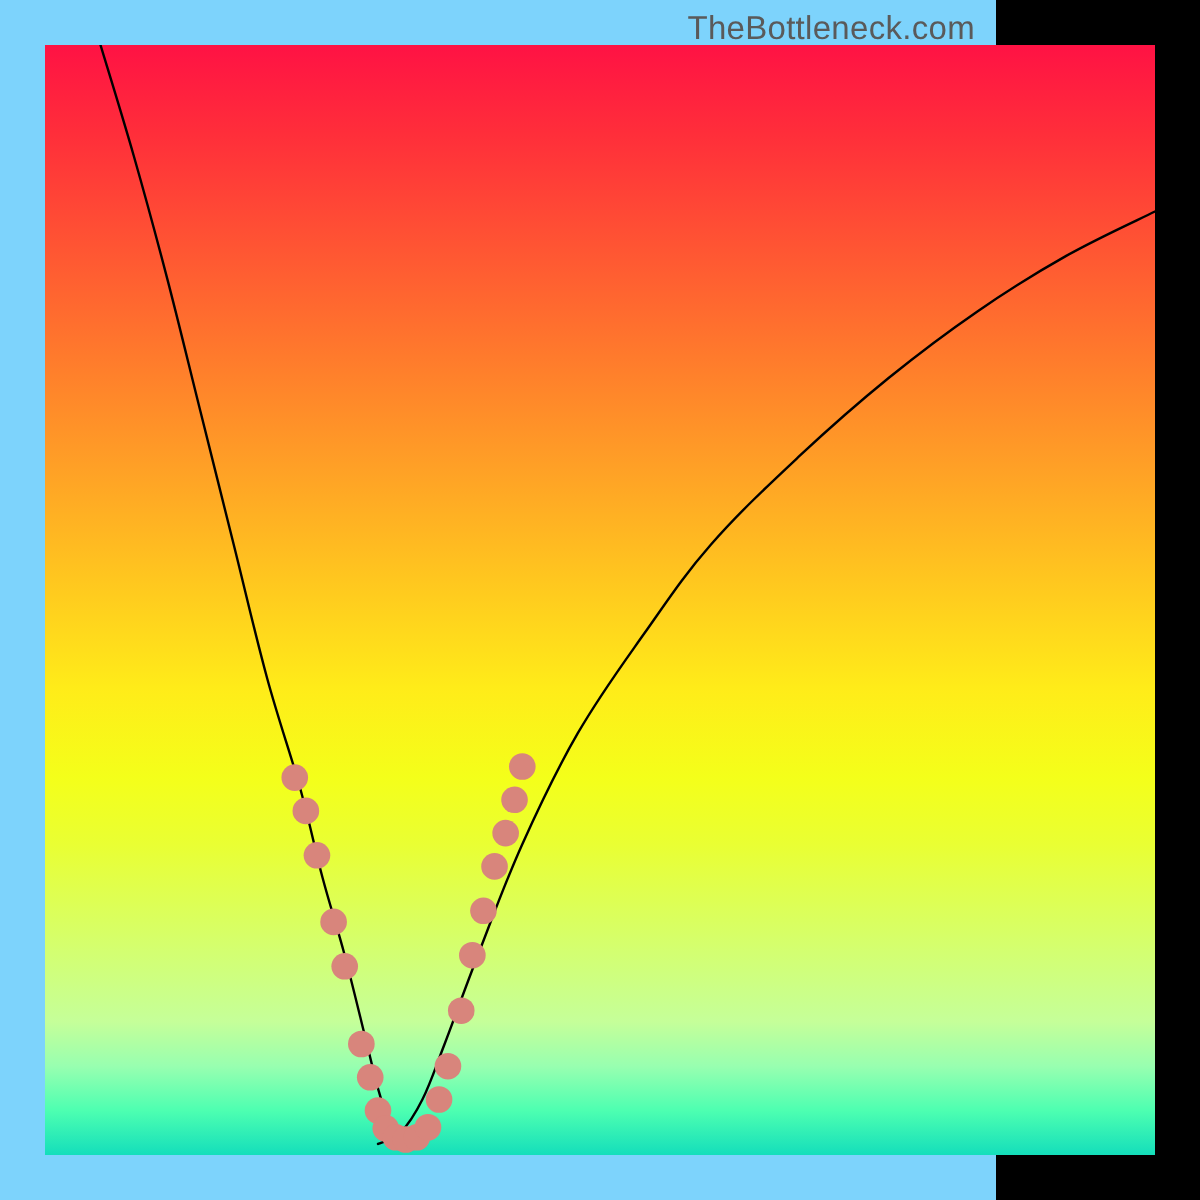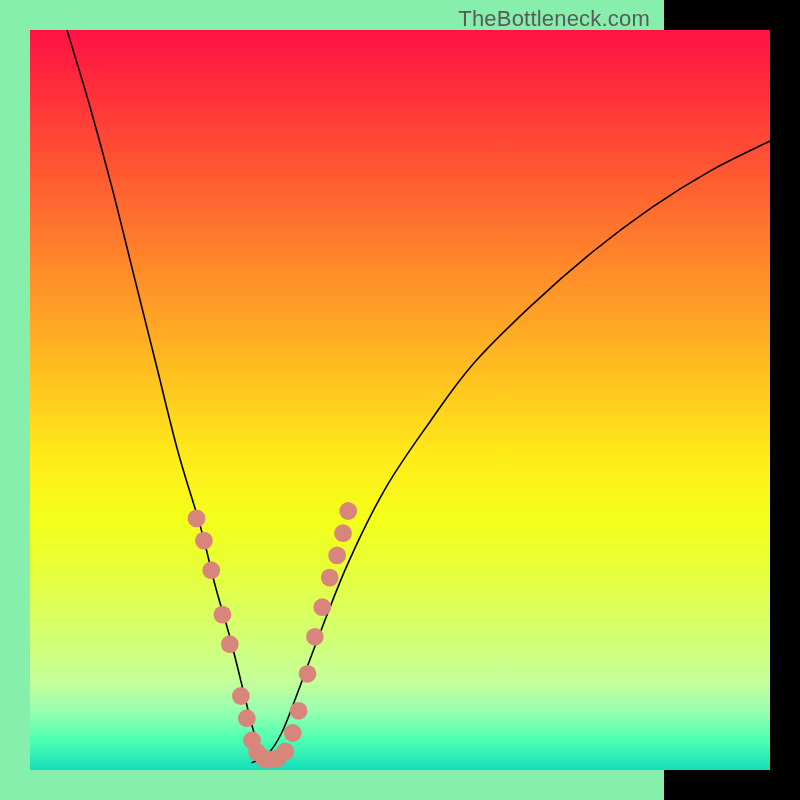--- a/index.html
+++ b/index.html
@@ -1,21 +1,21 @@
 <!DOCTYPE html>
 <html><head>
 <meta charset="utf-8">
 <style>
   * { margin: 0; padding: 0; box-sizing: border-box; }
   html, body { width: 800px; height: 800px; overflow: hidden; background: #000; }
   .frame {
     position: relative;
     width: 664px;
     height: 800px;
-    background: #86efac;
+    background: #7dd3fc;
   }
   .plot-area {
     position: absolute;
     left: 30px;
     top: 30px;
     width: 740px;
     height: 740px;
     background: linear-gradient(to bottom,
       #ff1244 0%,
       #ff2e3a 8%,

